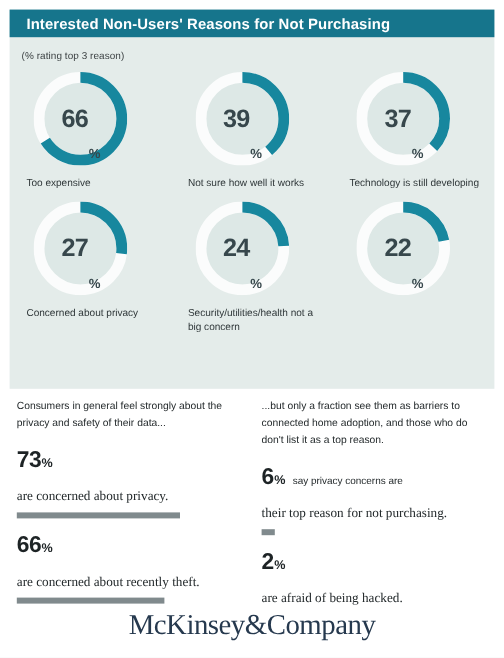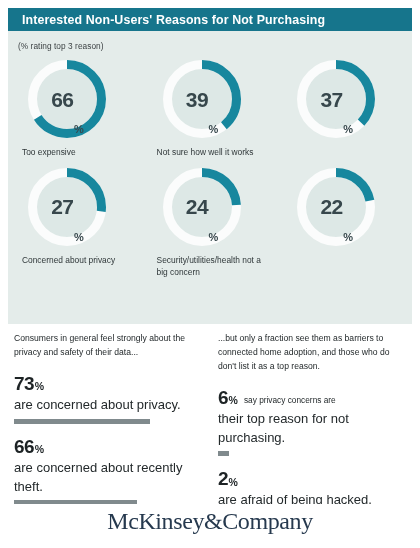--- a/index.html
+++ b/index.html
@@ -85,21 +85,21 @@
   }
   .statsym{
     font-size:10.5px;font-weight:bold;color:#1d2325;
     line-height:1;padding-bottom:1px;margin-left:.5px;
   }
   .statinline{
     font-size:8.3px;color:#23292b;line-height:1.3;
     padding-bottom:1px;margin-left:6px;
   }
   .statdesc{
-    font-size:13px;color:#23292b;line-height:1.45;margin-top:3px;
+    font-size:11px;color:#23292b;line-height:1.45;margin-top:14px;font-family:Liberation Serif, serif;
   }
   .bar{
     height:5px;background:#808a8d;margin-top:4px;margin-bottom:13px;
   }
 
   
   .footer{
     position:absolute;left:0;bottom:0;width:420px;height:44px;
     background:#ffffff;
   }
@@ -163,20 +163,21 @@
             <svg viewBox="0 0 78 78">
               <circle class="donut-hole" cx="39" cy="39" r="30"></circle>
               <circle class="donut-track" cx="39" cy="39" r="34.5"></circle>
               <circle class="donut-arc" cx="39" cy="39" r="34.5" stroke-dasharray="80.20 136.57"></circle>
             </svg>
             <div class="pctbox">
               <span class="pctnum">37</span>
               <span class="pctsym">%</span>
             </div>
           </div>
+          <div class="clabel">Technology is still developing</div>
         </div>
         <div class="cell">
           <div class="donutwrap">
             <svg viewBox="0 0 78 78">
               <circle class="donut-hole" cx="39" cy="39" r="30"></circle>
               <circle class="donut-track" cx="39" cy="39" r="34.5"></circle>
               <circle class="donut-arc" cx="39" cy="39" r="34.5" stroke-dasharray="58.53 158.24"></circle>
             </svg>
             <div class="pctbox">
               <span class="pctnum">27</span>

